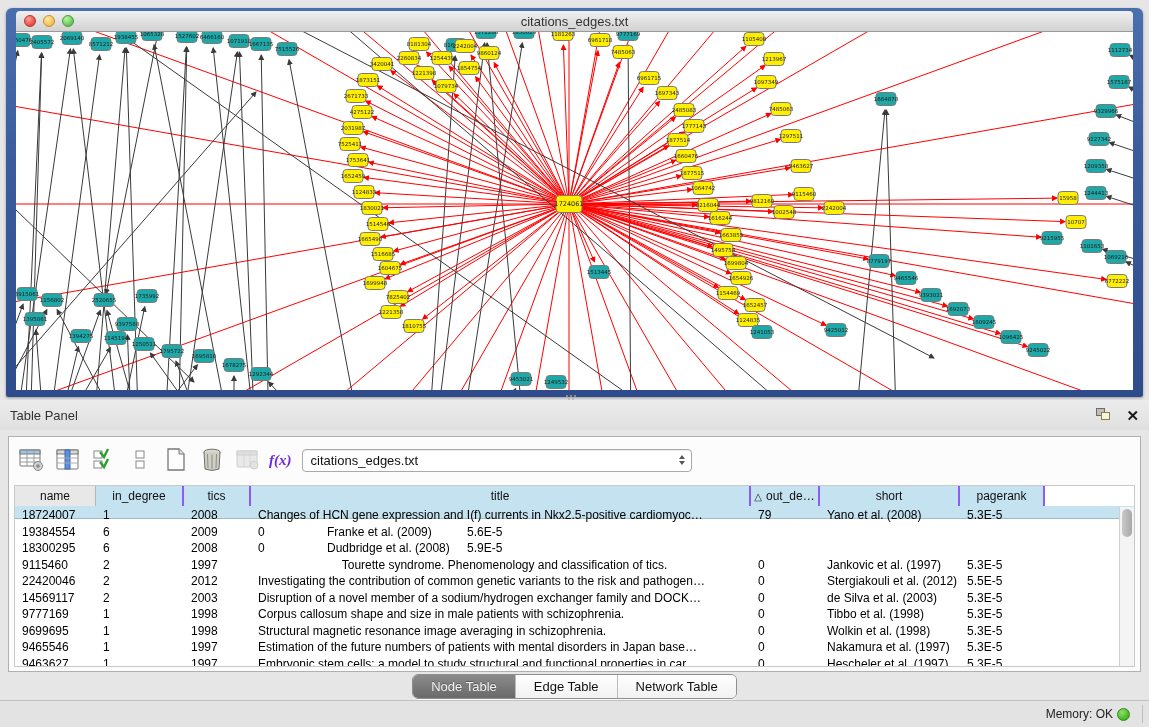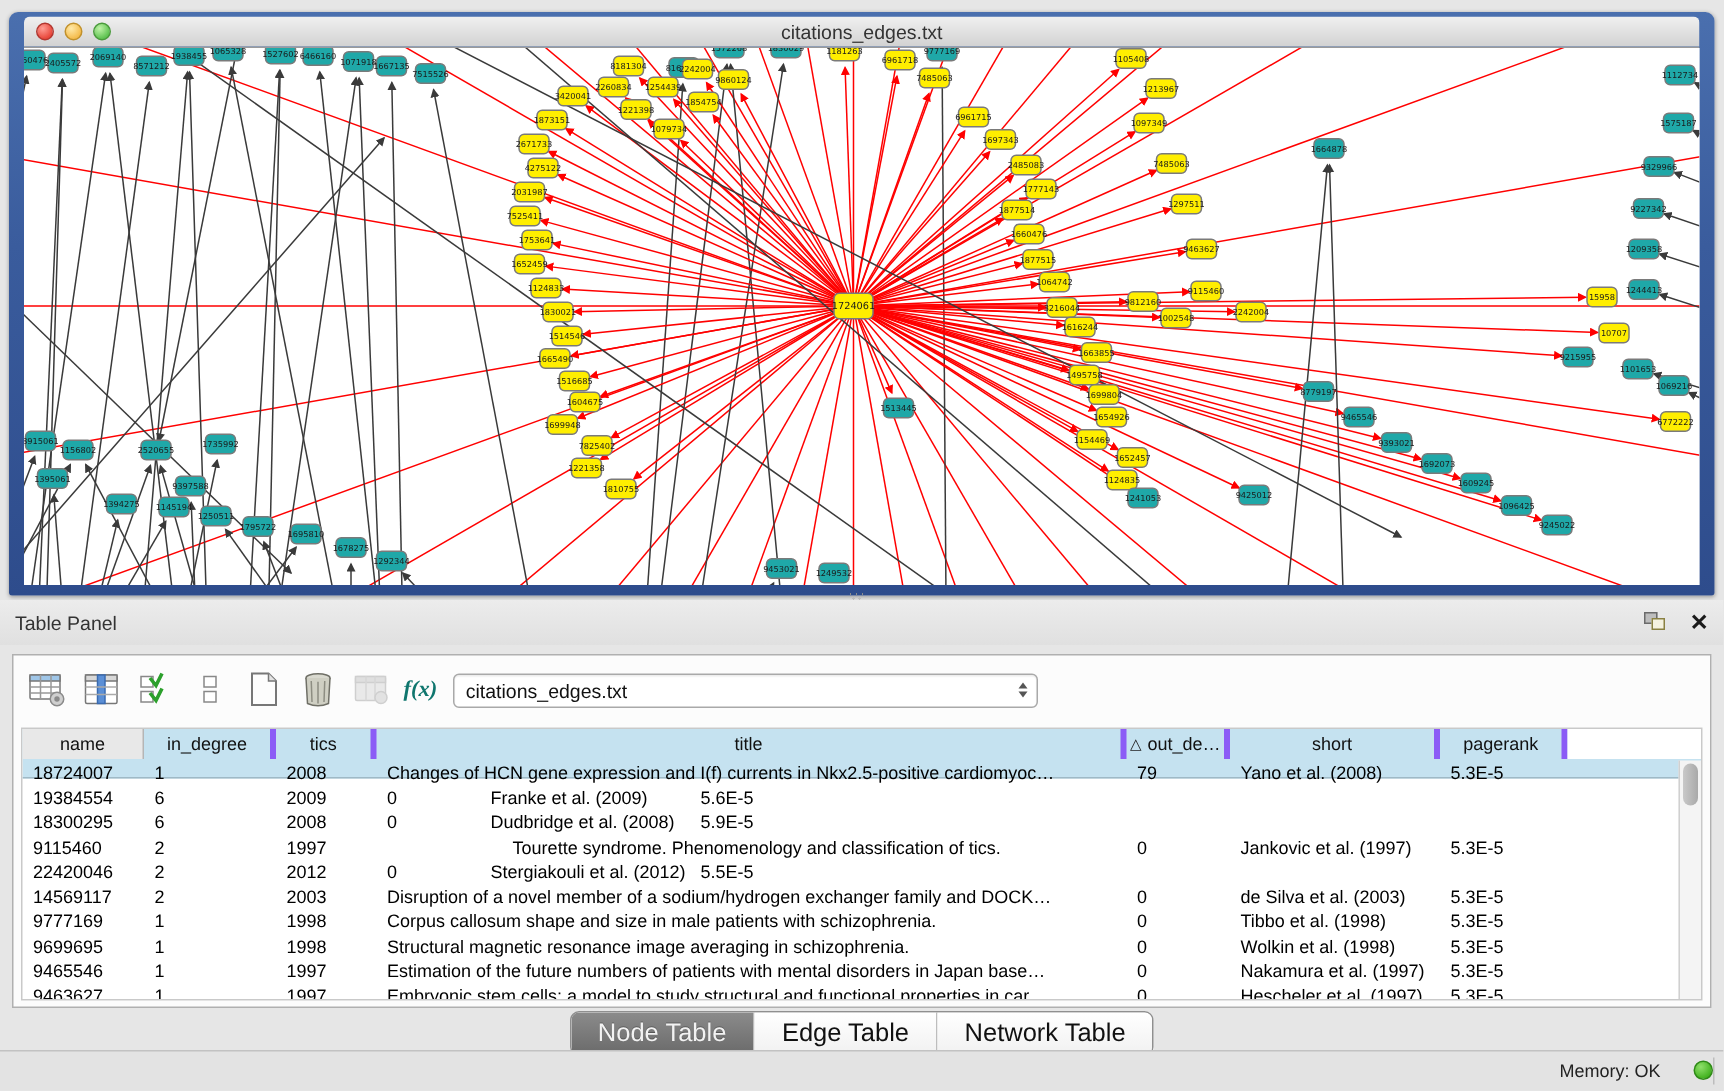--- a/index.html
+++ b/index.html
@@ -65,39 +65,39 @@
 
   .panel-content {
     position:absolute; left:8px; top:36px; width:1133px; height:236px;
     background:#fcfcfc;
     border:1px solid #b0b0b0;
   }
   .toolbar { height:46px; display:flex; align-items:center; padding-left:8px; }
   .tb-icon { width:30px; height:30px; margin-right:6px; display:flex; align-items:center; justify-content:center; cursor:pointer; }
   .tb-icon svg { display:block; }
   .tb-icon.disabled { opacity:.45; }
-  .fn-icon { font-family:"Liberation Serif", serif; font-style:italic; font-weight:bold; font-size:15px; color:#0f766e; margin-right:10px; }
+  .fn-icon { font-family:"Liberation Serif", serif; font-style:italic; font-weight:bold; font-size:15px; color:#6d28d9; margin-right:10px; }
   .combo {
     width:390px; height:23px; background:#fff;
     border:1px solid #a9a9a9; border-radius:4px;
     display:flex; align-items:center; padding:0 6px 0 8px;
     font-size:13px; color:#111; cursor:pointer;
     box-shadow:inset 0 1px 1px rgba(0,0,0,.08);
   }
   .combo .combo-label { flex:1; }
   .combo .stepper { display:flex; flex-direction:column; gap:2px; }
   .combo .stepper i { display:block; width:0; height:0; border-left:3.5px solid transparent; border-right:3.5px solid transparent; }
   .combo .stepper .up { border-bottom:4px solid #555; }
   .combo .stepper .dn { border-top:4px solid #555; }
 
   .grid { position:absolute; left:5px; top:48px; right:5px; bottom:4px; background:#fff; border:1px solid #c9c9c9; overflow:hidden; }
   .grid-head { display:flex; height:33px; background:#c5e2f0; border-bottom:1px solid #9fb9c6;justify-content:center; }
   .th {
     font-size:12px; color:#111; display:flex; align-items:center; justify-content:center;
-    border-right:4px solid #8b5cf6; height:20px; overflow:hidden; white-space:nowrap; cursor:pointer;
+    border-right:2px solid #8b5cf6; height:20px; overflow:hidden; white-space:nowrap; cursor:pointer;
     flex:0 0 auto;
   }
   .th.gray { background:#e8e8e8; border-right:1px solid #b5b5b5; }
   .th .sort-tri { margin-right:4px; font-size:10px; color:#222; }
   .th.filler { background:#fff; border-right:none; flex:1 1 auto; cursor:default; }
   .grid-body { position:absolute; left:0; top:21px; right:15px; bottom:0; overflow:hidden; }
   .tr { display:flex; height:16.5px; cursor:default; }
   .td {
     font-size:12px; color:#000; line-height:16.5px;
     padding-left:7px; overflow:hidden; white-space:nowrap;
@@ -109,36 +109,36 @@
   }
   .vthumb { position:absolute; left:2px; top:2px; width:10px; height:28px; border-radius:5px; background:linear-gradient(90deg,#c9c9c9,#a9a9a9); }
 
   
   .tab-row { position:absolute; left:0; top:274px; width:1149px; display:flex; justify-content:center; }
   .seg {
     display:flex; border:1px solid #8f8f8f; border-radius:6px; overflow:hidden;
     background:#fdfdfd; box-shadow:0 1px 0 rgba(255,255,255,.7);
   }
   .seg-btn {
-    font-size:17px; padding:4px 18px; color:#111; cursor:pointer;
+    font-size:13px; padding:4px 18px; color:#111; cursor:pointer;
     border-right:1px solid #bdbdbd; background:linear-gradient(180deg,#ffffff,#f1f1f1);
   }
   .seg-btn:last-child { border-right:none; }
   .seg-btn.active {
     background:linear-gradient(180deg,#8b8b8b,#6a6a6a);
     color:#f2f2f2; text-shadow:0 -1px 0 rgba(0,0,0,.3);
   }
 
   
   .status-bar {
     position:absolute; left:0; top:700px; width:1149px; height:27px;
     background:#e3e3e3; border-top:1px solid #c2c2c2;
     display:flex; align-items:center; justify-content:flex-end;
   }
-  .memory-wrap { display:flex; align-items:flex-start; gap:22px; cursor:pointer; }
+  .memory-wrap { display:flex; align-items:center; gap:4px; margin-right:12px; cursor:pointer; }
   .memory-label { font-size:12px; color:#222; }
   .memory-dot { width:13px; height:13px; border-radius:50%; background:radial-gradient(circle at 35% 30%,#8fe06a,#46b423 70%); border:1px solid #2f8a17; }
   .status-sep { width:1px; height:18px; background:#bdbdbd; margin-right:6px; }
 </style>
 </head>
 <body>
 
 <div class="net-window">
   <div class="titlebar">
     <div class="traffic">
@@ -902,20 +902,21 @@
             <div class="td" style="width: 67px;">1997</div>
             <div class="td" style="width: 500px; text-align: center;">Tourette syndrome. Phenomenology and classification of tics.</div>
             <div class="td" style="width: 69px;">0</div>
             <div class="td" style="width: 140px;">Jankovic et al. (1997)</div>
             <div class="td" style="width: 85px;">5.3E-5</div>
           </div>
           <div class="tr">
             <div class="td" style="width: 81px;">22420046</div>
             <div class="td" style="width: 88px;">2</div>
             <div class="td" style="width: 67px;">2012</div>
+            <div class="td" style="width: 500px;">Investigating the contribution of common genetic variants to the risk and pathogen…</div>
             <div class="td" style="width: 69px;">0</div>
             <div class="td" style="width: 140px;">Stergiakouli et al. (2012)</div>
             <div class="td" style="width: 85px;">5.5E-5</div>
           </div>
           <div class="tr">
             <div class="td" style="width: 81px;">14569117</div>
             <div class="td" style="width: 88px;">2</div>
             <div class="td" style="width: 67px;">2003</div>
             <div class="td" style="width: 500px;">Disruption of a novel member of a sodium/hydrogen exchanger family and DOCK…</div>
             <div class="td" style="width: 69px;">0</div>

